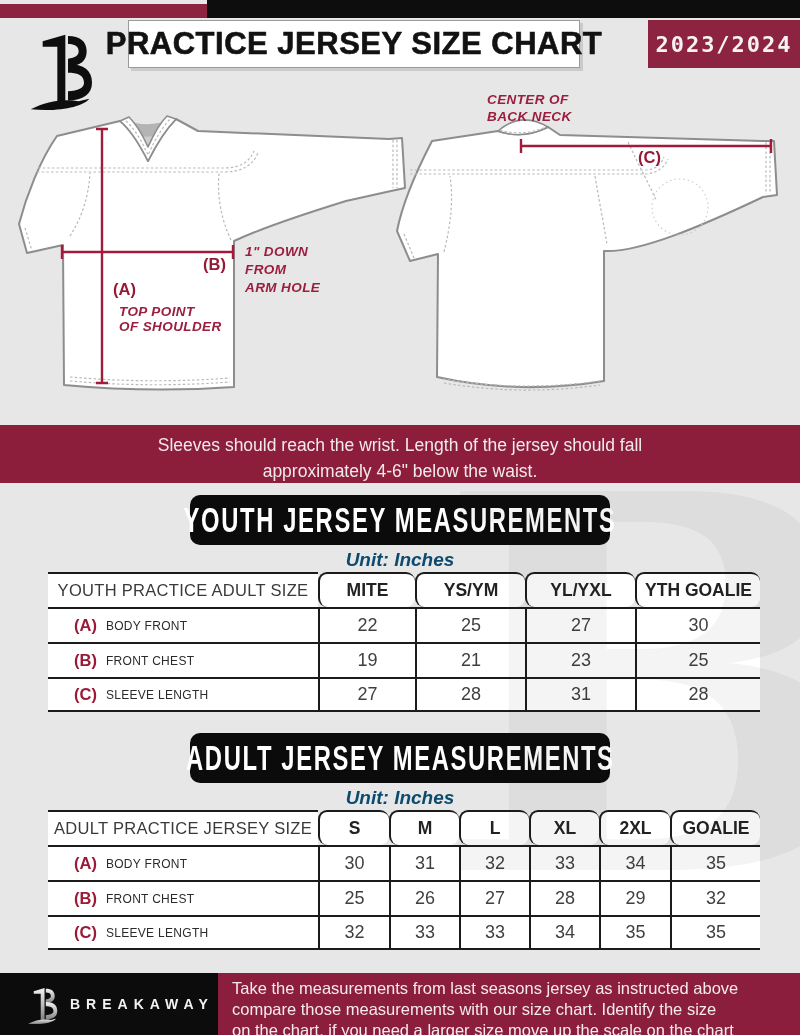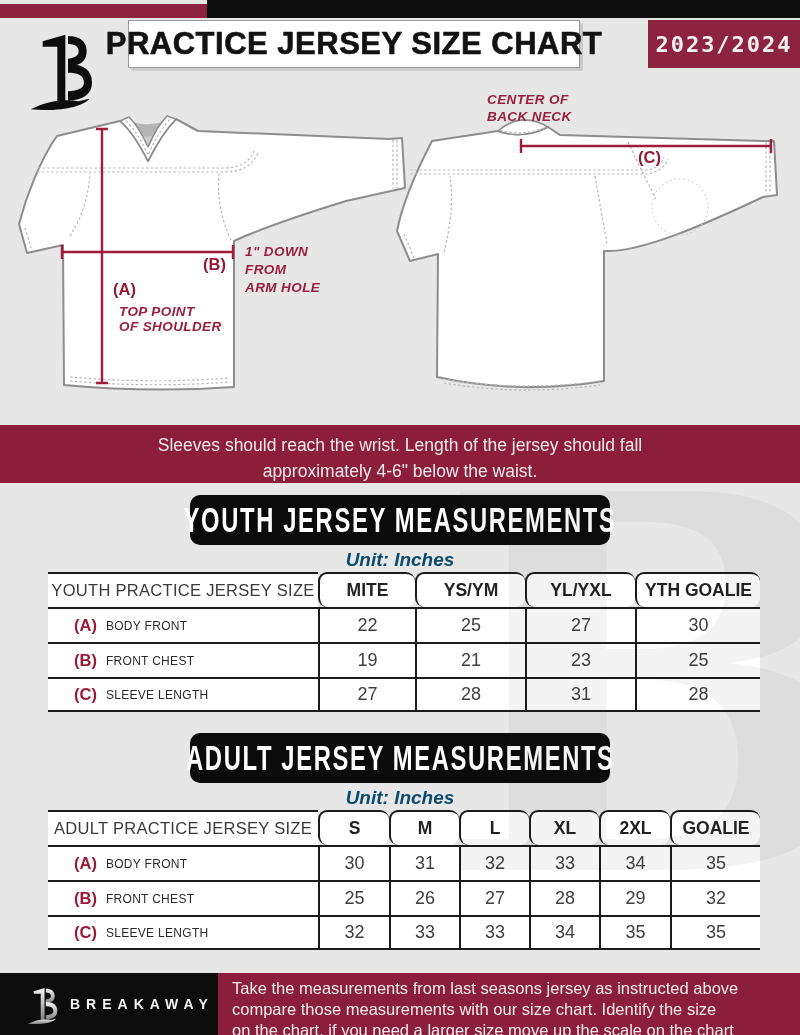--- a/index.html
+++ b/index.html
@@ -170,21 +170,21 @@
     <div>Sleeves should reach the wrist. Length of the jersey should fall</div>
     <div>approximately 4-6" below the waist.</div>
   </div>
 
   <div class="section-box youth">
     <span class="section-title">YOUTH JERSEY MEASUREMENTS</span>
   </div>
   <div class="unit youth">Unit: Inches</div>
 
   <div class="size-table youth">
-    <div class="cell rowhead">YOUTH PRACTICE JERSEY SIZE</div>
+    <div class="cell rowhead">YOUTH PRACTICE ADULT SIZE</div>
     <div class="cell colhead vl">MITE</div>
     <div class="cell colhead vl">YS/YM</div>
     <div class="cell colhead vl">YL/YXL</div>
     <div class="cell colhead vl">YTH GOALIE</div>
 
     <div class="cell labelcell">
       <span class="key">(A)</span>
       <span class="lbl">BODY FRONT</span>
       </div>
     <div class="cell vl">22</div>

